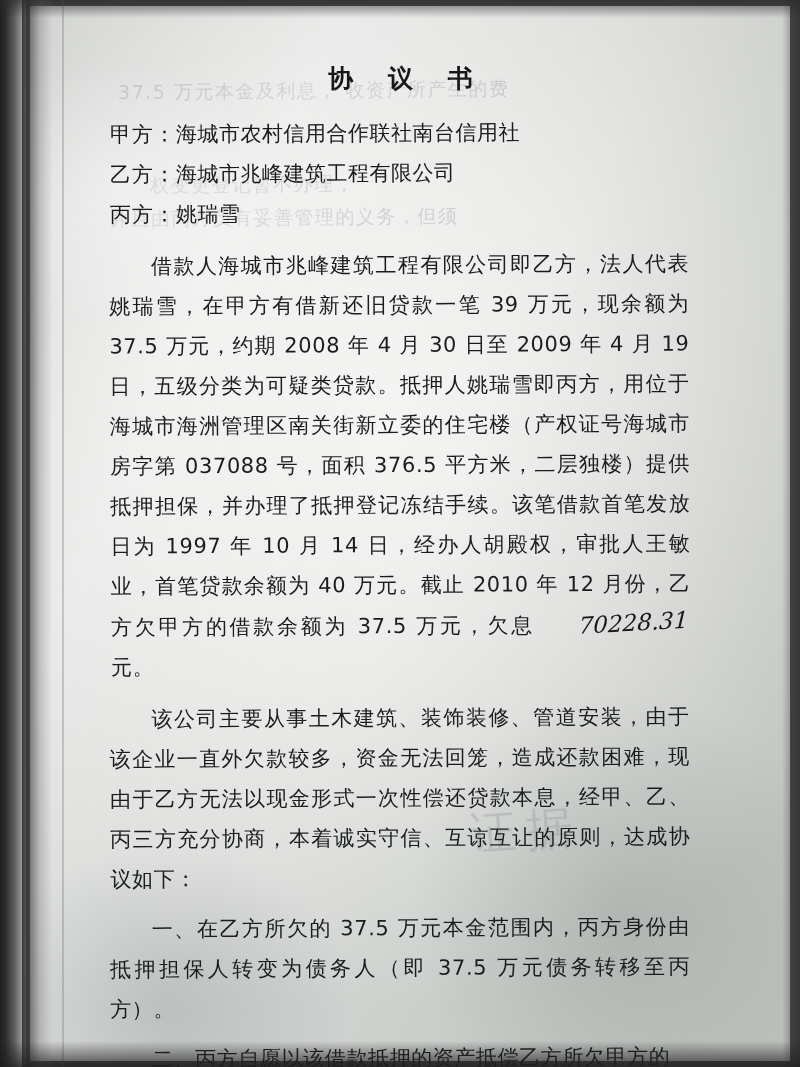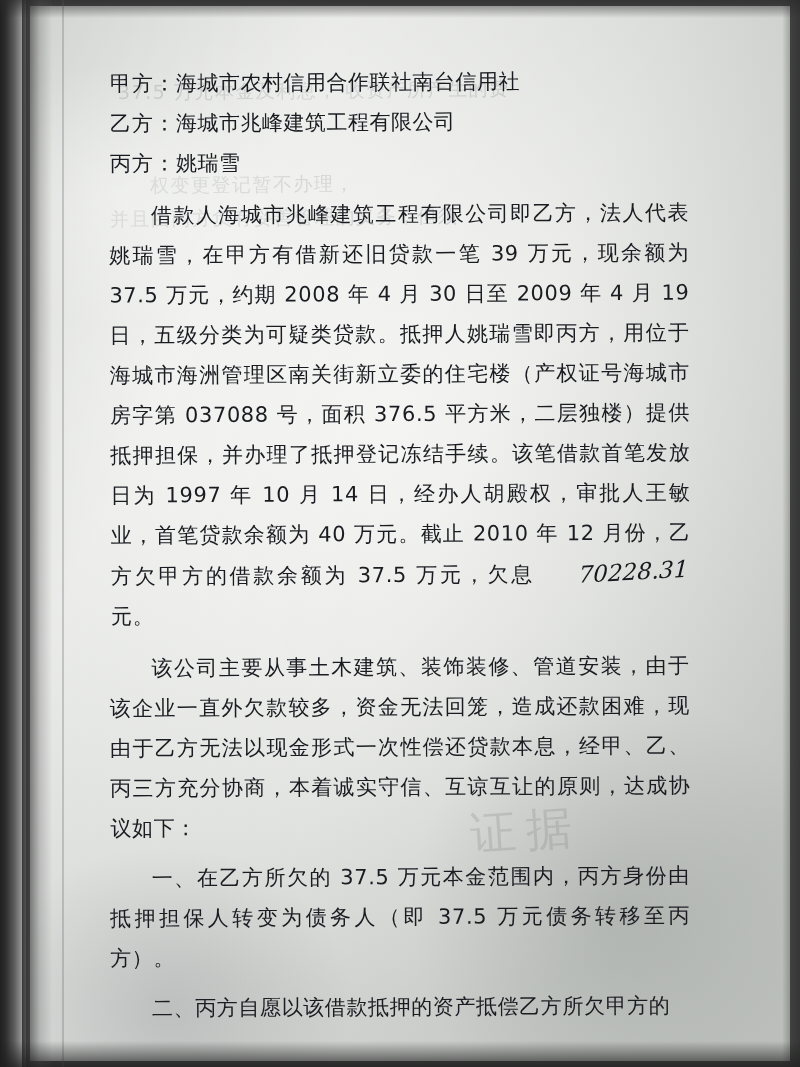--- a/index.html
+++ b/index.html
@@ -196,20 +196,21 @@
   <div class="light-b"></div>
   <div class="gutter"></div>
   <div class="gutter2"></div>
   <div class="spine-line"></div>
   <div class="top-shadow"></div>
   <div class="right-shadow"></div>
   <div class="bottom-shadow"></div>
 
   <div class="doc">
 
+    <div class="doc-title">协 议 书</div>
 
     <p class="party-line">
       <span class="lbl">甲方：</span><span>海城市农村信用合作联社南台信用社</span>
     </p>
 
     <p class="party-line">
       <span class="lbl">乙方：</span><span>海城市兆峰建筑工程有限公司</span>
     </p>
 
     <p class="party-line">

